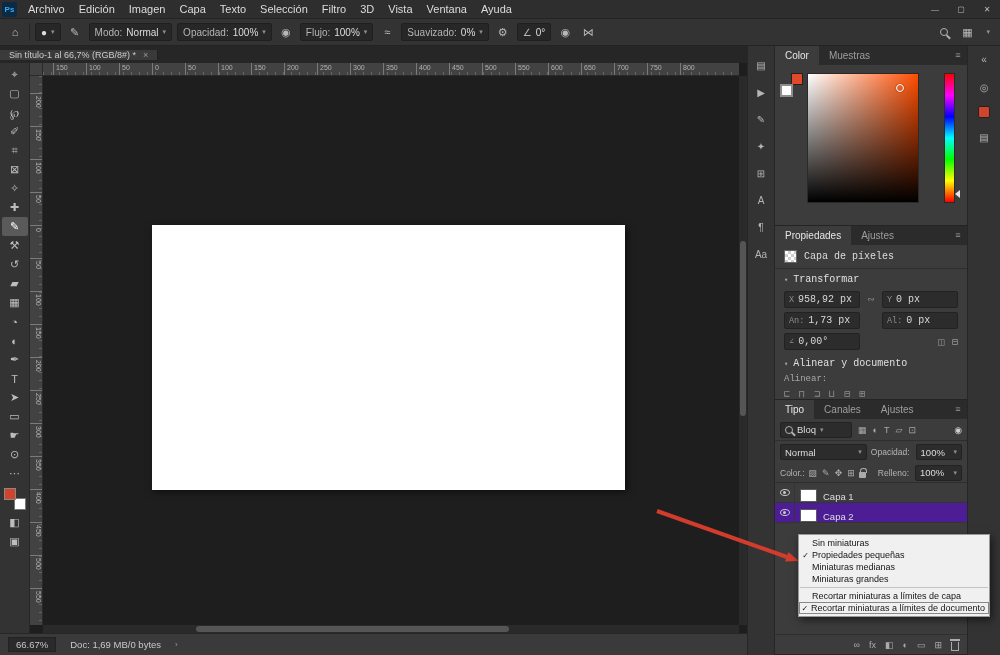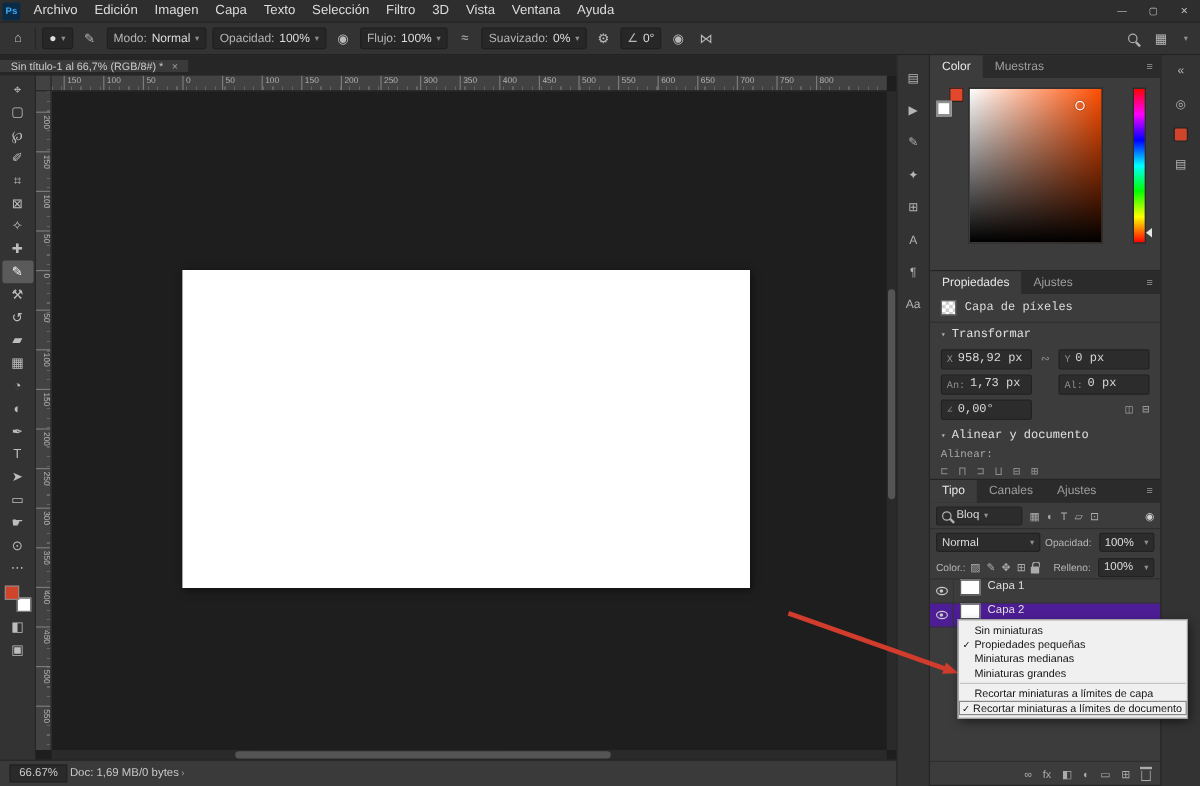--- a/index.html
+++ b/index.html
@@ -60,21 +60,21 @@
   .ruler-left{position:absolute;left:0;top:13px;bottom:8px;width:13px;background:#424242;border-right:1px solid #2a2a2a;display:flex;flex-direction:column;padding-top:17px;overflow:hidden;z-index:2;
     background-image:repeating-linear-gradient(180deg,rgba(255,255,255,.18) 0 1px,transparent 1px 8px);background-size:3px 100%;background-repeat:no-repeat;background-position:100% 0;background-color:#424242;}
   .rl-label{flex:0 0 33px;border-top:1px solid #7a7a7a;font-size:7px;color:#b2b2b2;writing-mode:vertical-rl;padding:2px 0 0 1px;}
   .doc-canvas{position:absolute;left:122px;top:162px;width:473px;height:265px;background:#ffffff;box-shadow:2px 2px 7px rgba(0,0,0,.55);}
   .vscroll{position:absolute;right:0;top:13px;bottom:8px;width:8px;background:#2a2a2a;}
   .vscroll .thumb{position:absolute;left:1px;right:1px;top:30%;height:32%;background:#555;border-radius:3px;}
   .hscroll{position:absolute;left:13px;right:8px;bottom:0;height:8px;background:#2a2a2a;}
   .hscroll .thumb{position:absolute;top:1px;bottom:1px;left:22%;width:45%;background:#555;border-radius:3px;}
 
   
-  .statusbar{height:22px;background:#3a3a3a;border-top:1px solid #262626;display:flex;align-items:center;gap:2px;padding:0 8px;font-size:9.5px;color:#c8c8c8;}
+  .statusbar{height:22px;background:#3a3a3a;border-top:1px solid #262626;display:flex;align-items:center;gap:14px;padding:0 8px;font-size:9.5px;color:#c8c8c8;}
   .zoom-box{background:#2a2a2a;border:1px solid #222;padding:1px 7px;}
   .status-chev{color:#9a9a9a;font-size:8px;}
 
   
   .dock{width:253px;display:flex;background:#323232;}
   .icon-strip{width:28px;background:#333333;border-left:1px solid #262626;border-right:1px solid #262626;display:flex;flex-direction:column;align-items:center;padding-top:10px;gap:9px;}
   .strip-icon{width:22px;height:18px;display:flex;align-items:center;justify-content:center;color:#b5b5b5;font-size:10px;}
   .panel-col{width:192px;display:flex;flex-direction:column;}
   .right-strip{flex:1;background:#333333;border-left:1px solid #262626;display:flex;flex-direction:column;align-items:center;padding-top:4px;gap:10px;}
   .rs-icon{width:22px;height:18px;display:flex;align-items:center;justify-content:center;color:#b5b5b5;font-size:10px;}
@@ -125,31 +125,31 @@
   .lp-ficons{display:flex;gap:6px;color:#aaa;font-size:9px;margin-left:2px;}
   .lp-toggle{margin-left:auto;color:#cfcfcf;font-size:9px;}
   .lp-blend{height:22px;}
   .dd{background:#2c2c2c;border:1px solid #222;border-radius:2px;height:16px;display:flex;align-items:center;gap:4px;padding:0 4px;font-size:9.5px;color:#ddd;}
   .dd-blend{width:88px;justify-content:space-between;}
   .small-label{font-size:8.5px;color:#b5b5b5;}
   .val-dd{width:47px;justify-content:space-between;margin-left:2px;}
   .lp-lock{height:20px;border-bottom:1px solid #2e2e2e;}
   .lock-icons{display:flex;gap:5px;align-items:center;color:#ababab;font-size:9px;}
   .layer-rows{background:#3c3c3c;}
-  .layer-row{height:20px;display:flex;align-items:flex-start;border-bottom:1px solid #343434;}
+  .layer-row{height:20px;display:flex;align-items:flex-end;border-bottom:1px solid #343434;}
   .layer-row.selected{background:#4c1d95;}
   .eye-cell{width:20px;height:100%;display:flex;align-items:center;justify-content:center;border-right:1px solid #343434;}
   .layer-thumb{width:17px;height:13px;background:#fff;border:1px solid #5a5a5a;margin:0 6px 0 5px;}
   .layer-name{font-size:9.5px;color:#dedede;}
   .layers-empty{flex:1;}
   .layers-footer{height:20px;border-top:1px solid #2e2e2e;display:flex;align-items:center;justify-content:flex-end;gap:9px;padding:0 8px;}
   .f-icon{color:#ababab;font-size:9px;}
 
   
-  .context-menu{position:absolute;left:798px;top:516px;width:192px;background:#f0f0f0;border:1px solid #999;box-shadow:2px 3px 8px rgba(0,0,0,.55);z-index:60;padding:2px 0;color:#141414;}
+  .context-menu{position:absolute;left:798px;top:534px;width:192px;background:#f0f0f0;border:1px solid #999;box-shadow:2px 3px 8px rgba(0,0,0,.55);z-index:60;padding:2px 0;color:#141414;}
   .cm-item{height:12px;display:flex;align-items:center;padding-right:4px;}
   .cm-check{width:13px;text-align:center;font-size:8px;}
   .cm-label{font-size:9px;white-space:nowrap;}
   .cm-item.focused{outline:1px solid #888;outline-offset:-1px;}
   .cm-sep{height:1px;background:#c4c4c4;margin:2px 1px;}
 
   .arrow-overlay{position:absolute;left:0;top:0;width:1000px;height:655px;z-index:55;pointer-events:none;}
 </style>
 </head>
 <body>

